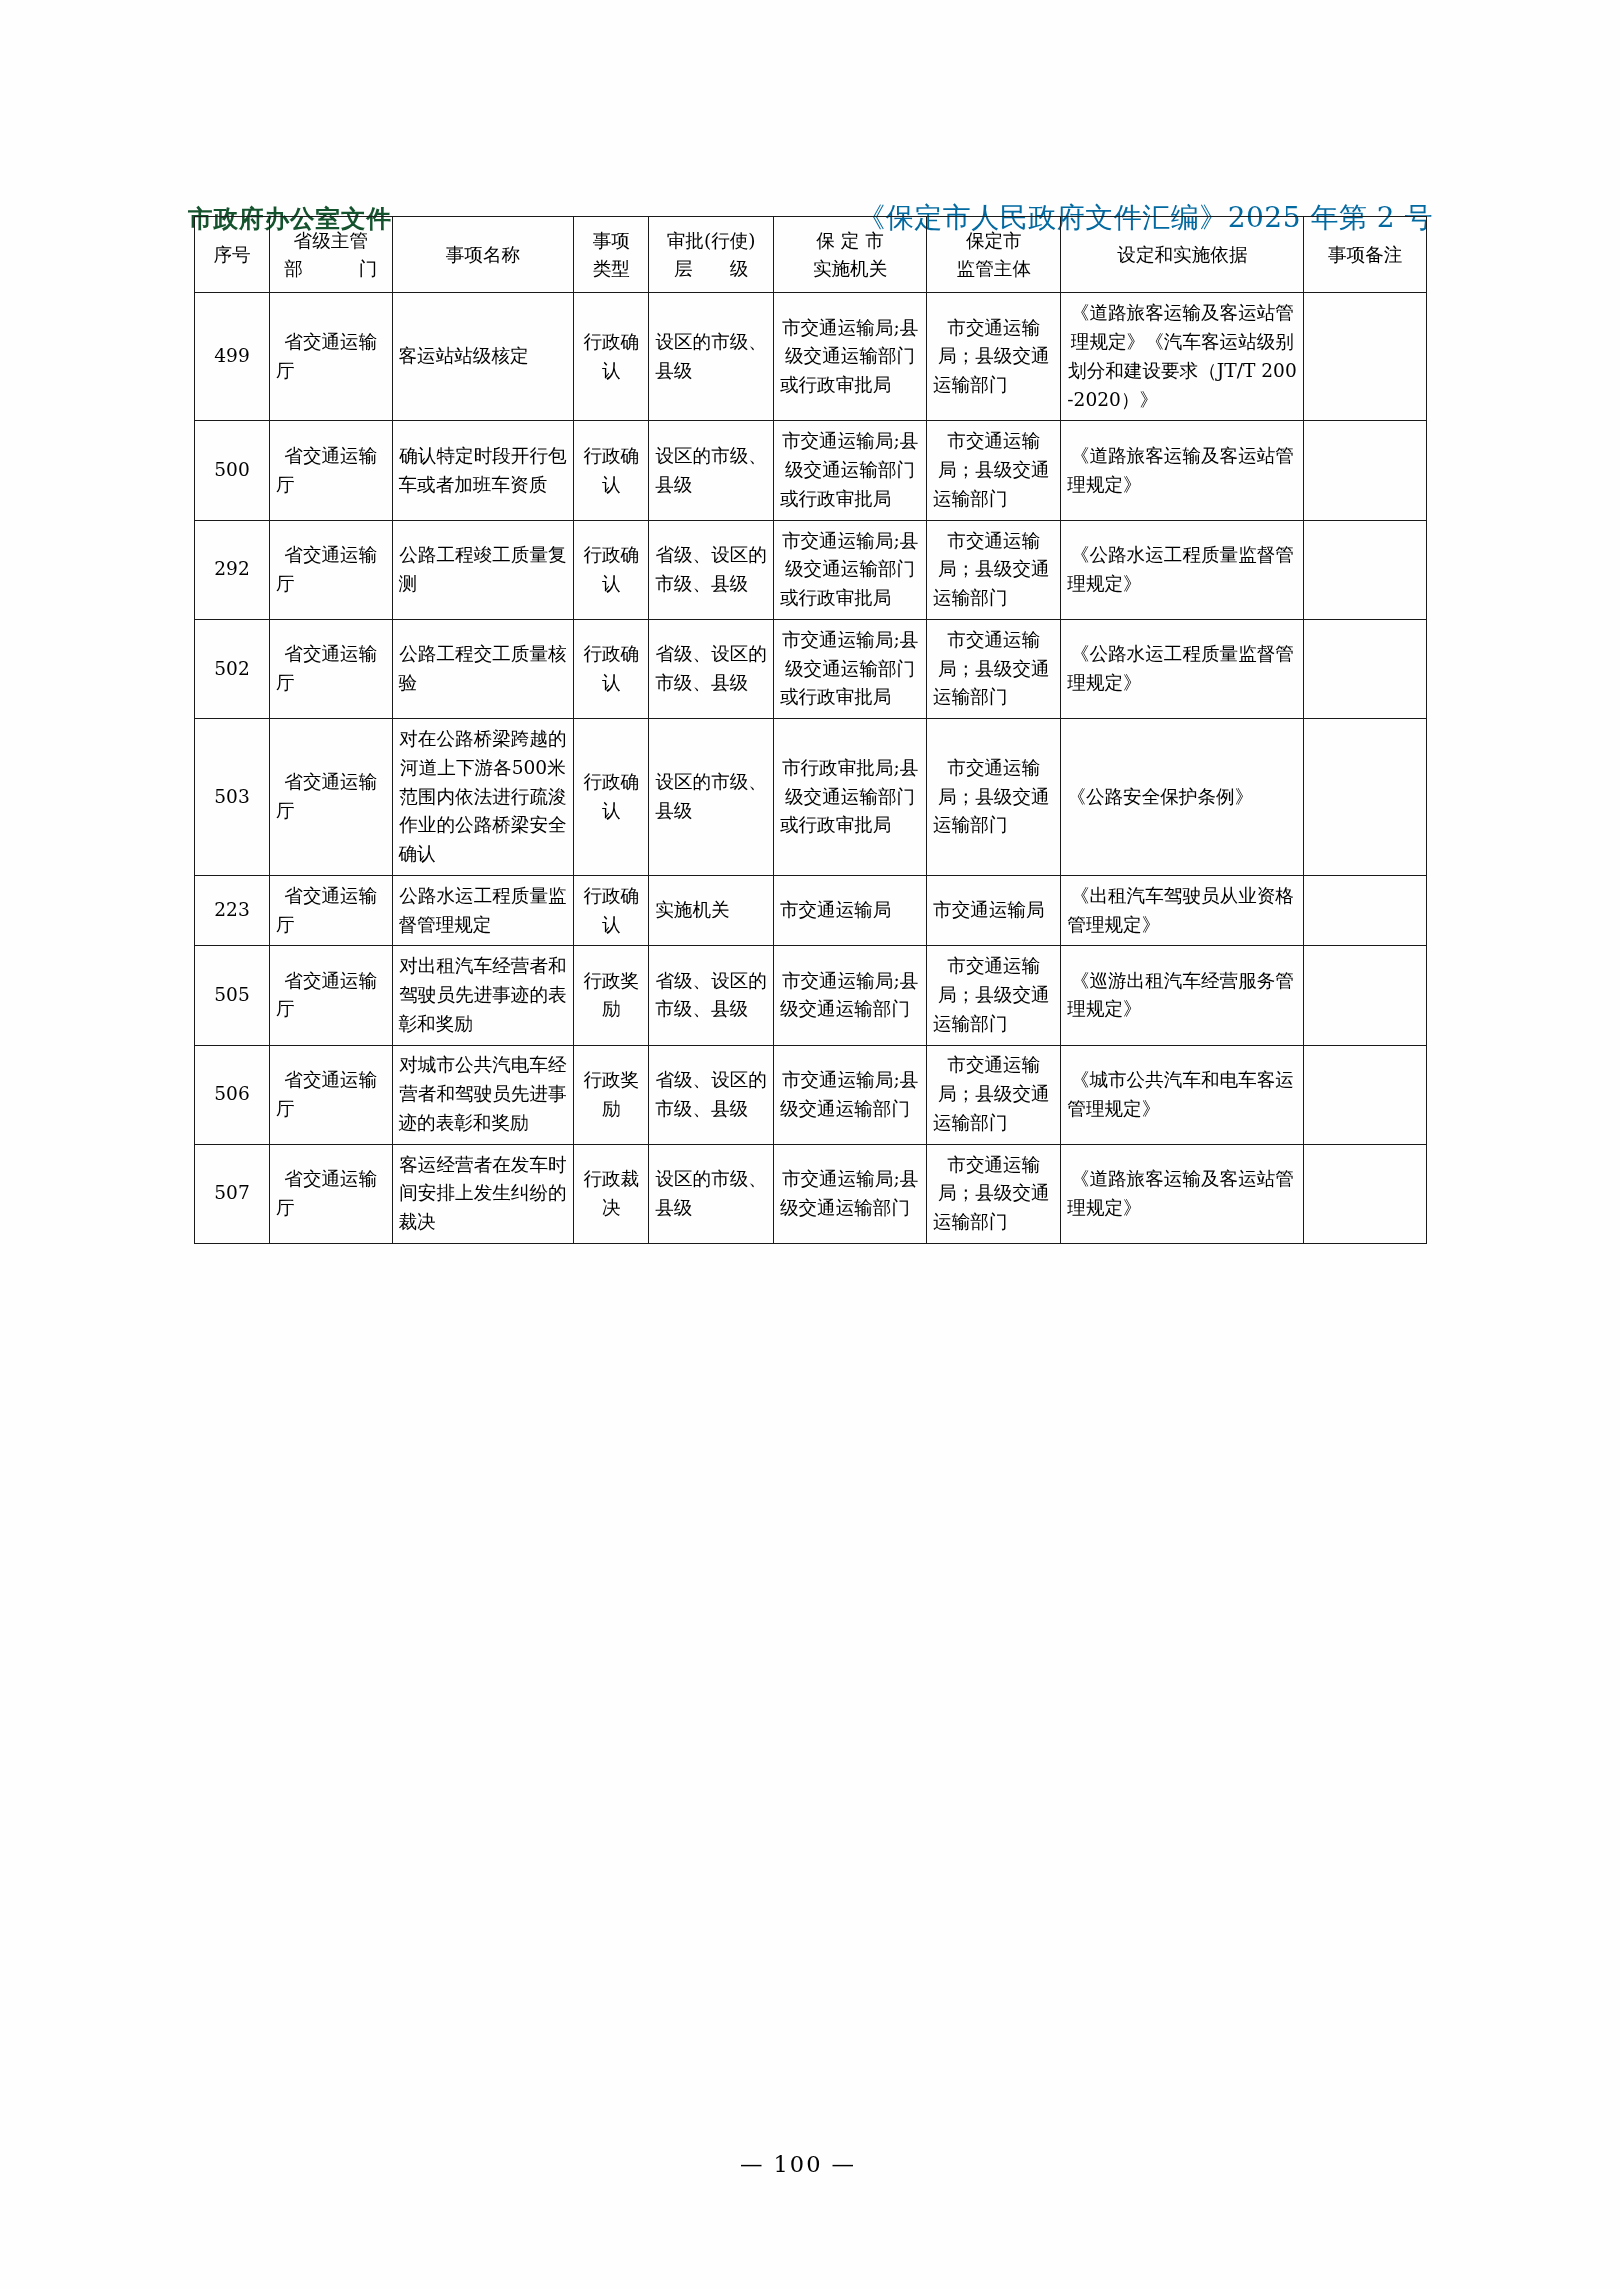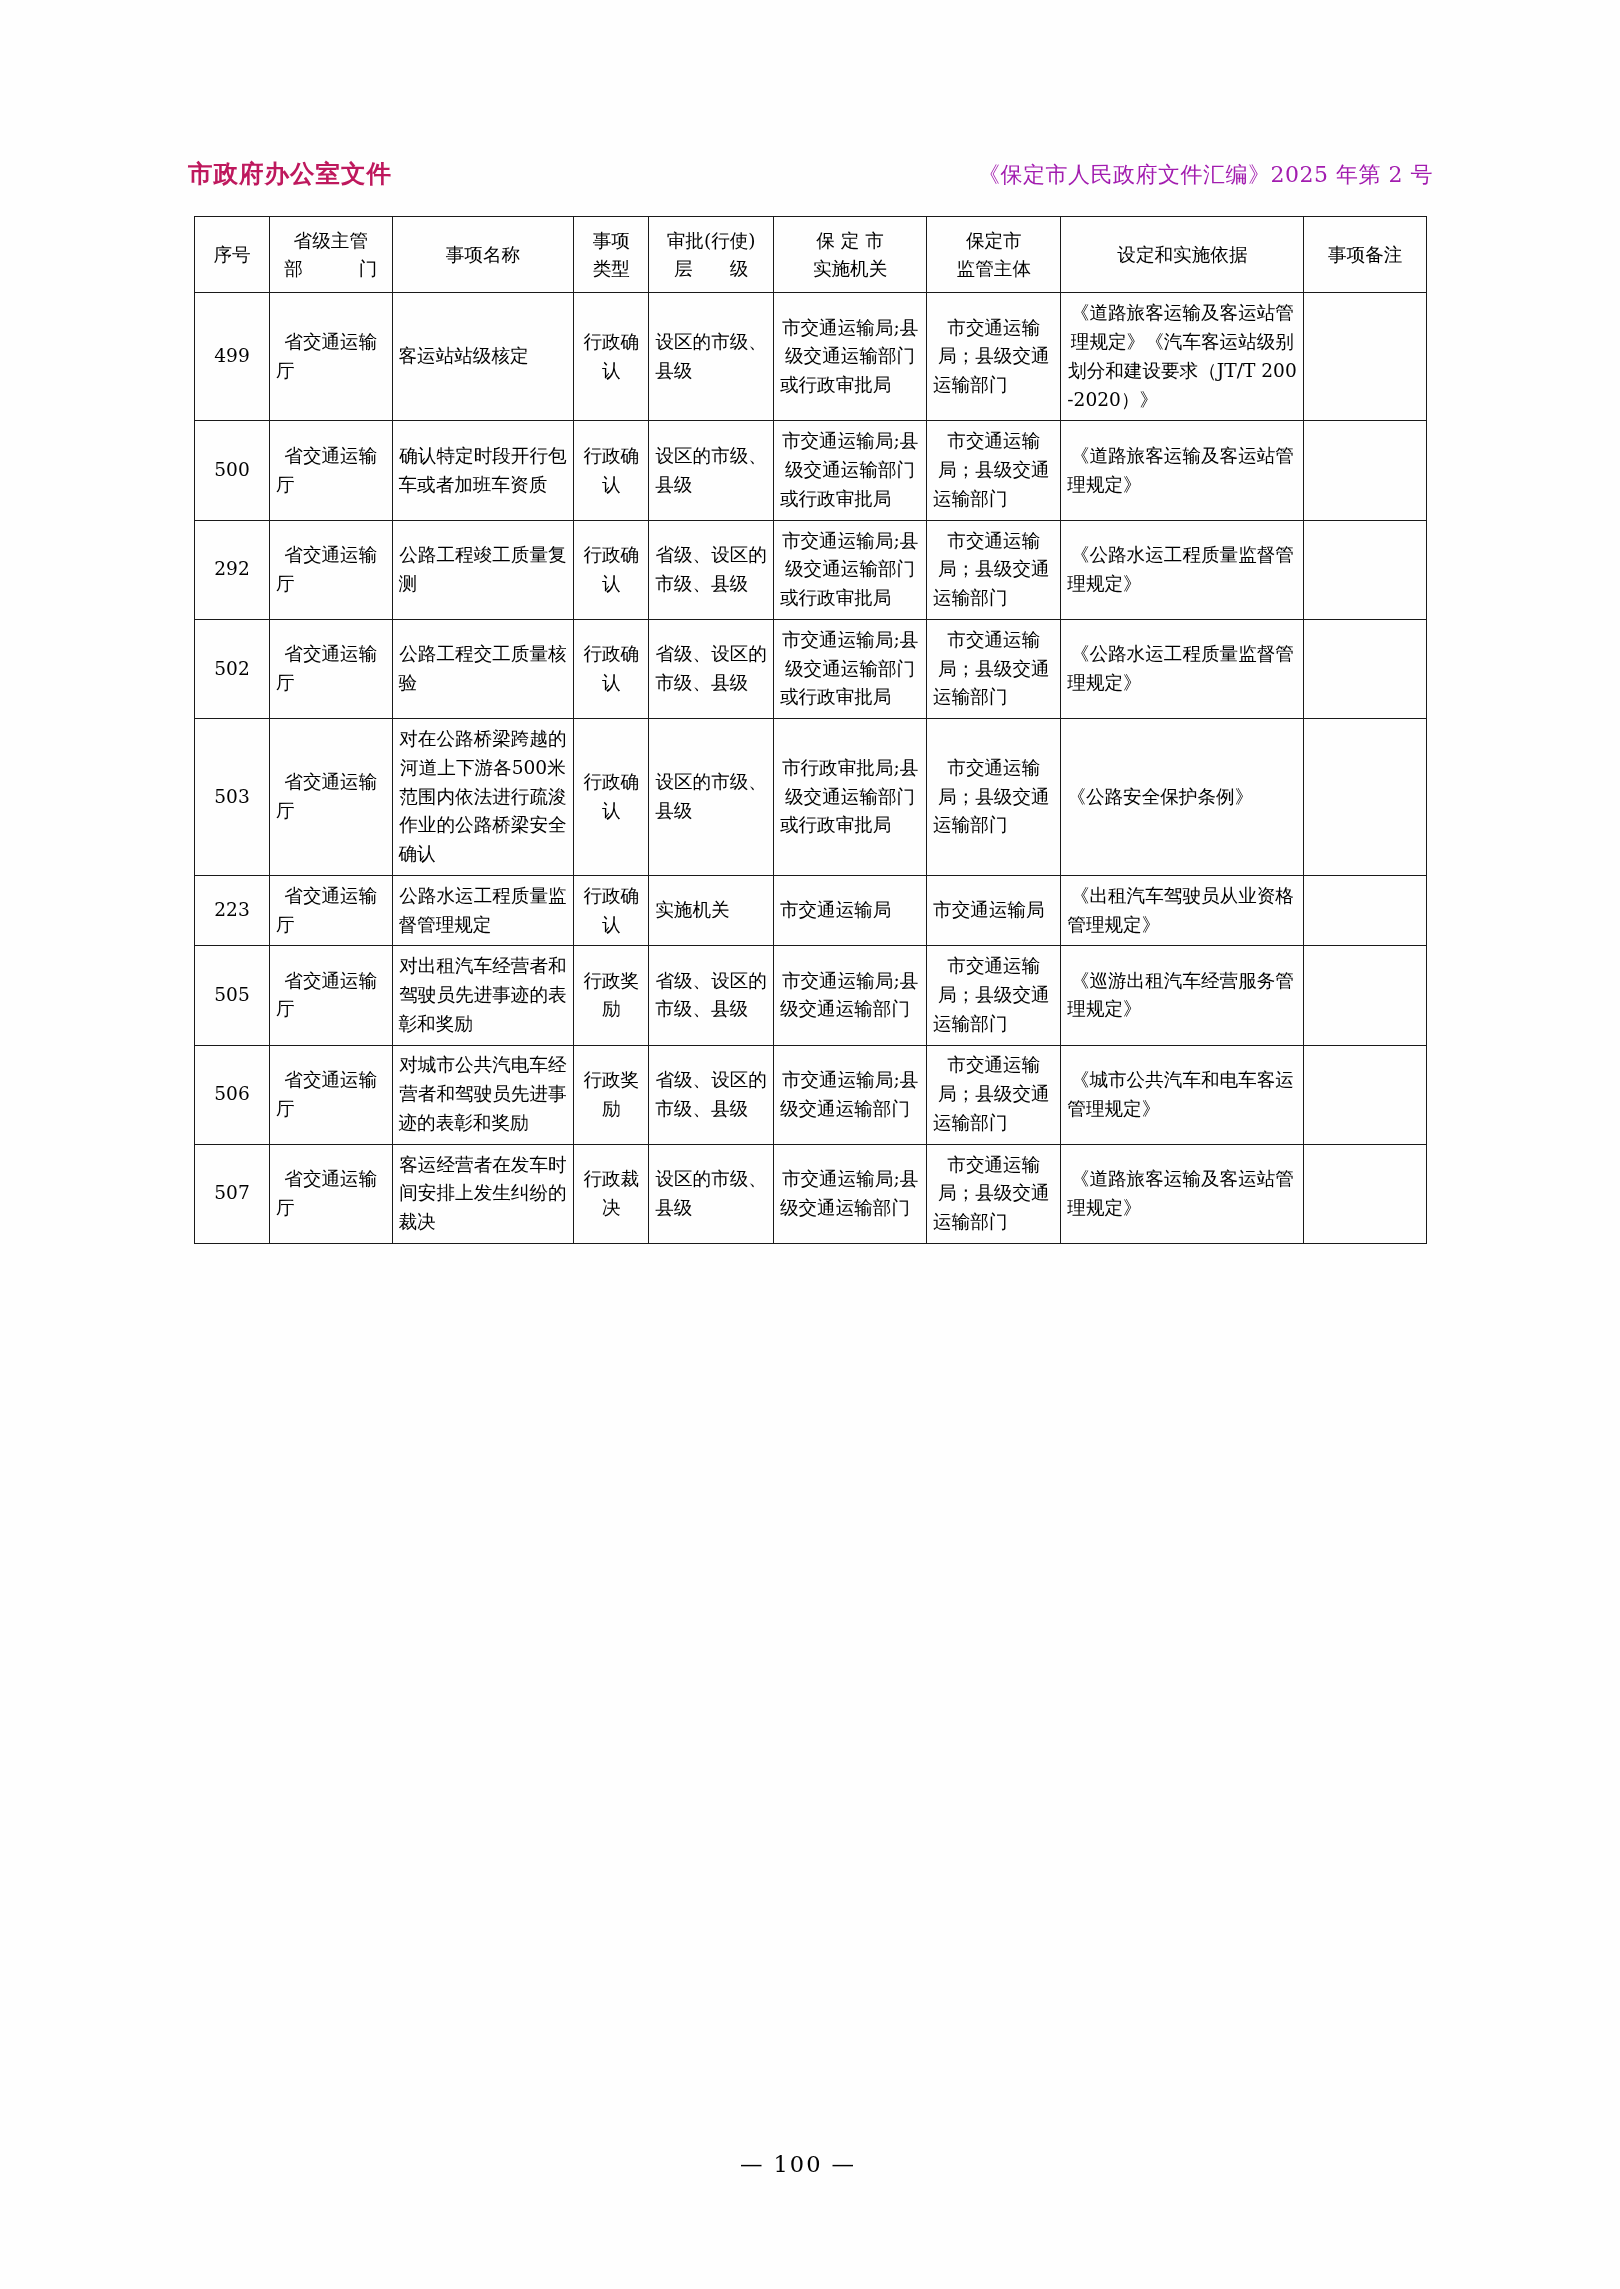--- a/index.html
+++ b/index.html
@@ -28,26 +28,27 @@
     width: 1245px;
     display: flex;
     justify-content: space-between;
     align-items: baseline;
   }
   .header-left {
     font-family: "DejaVu Serif", "Liberation Serif", serif;
     font-weight: bold;
     font-size: 24.5px;
     letter-spacing: 1px;
-    color: #be185d;
+    color: #14532d;
+    margin-top: 45px;
   }
   .header-right {
     font-family: "DejaVu Serif", "Liberation Serif", serif;
-    font-size: 22px;
-    color: #a21caf;
+    font-size: 28px;
+    color: #0369a1;
     letter-spacing: 0.5px;
   }
   .table-wrap {
     position: absolute;
     left: 194px;
     top: 216px;
     width: 1477px;
   }
   table.doc-table {
     border-collapse: collapse;

